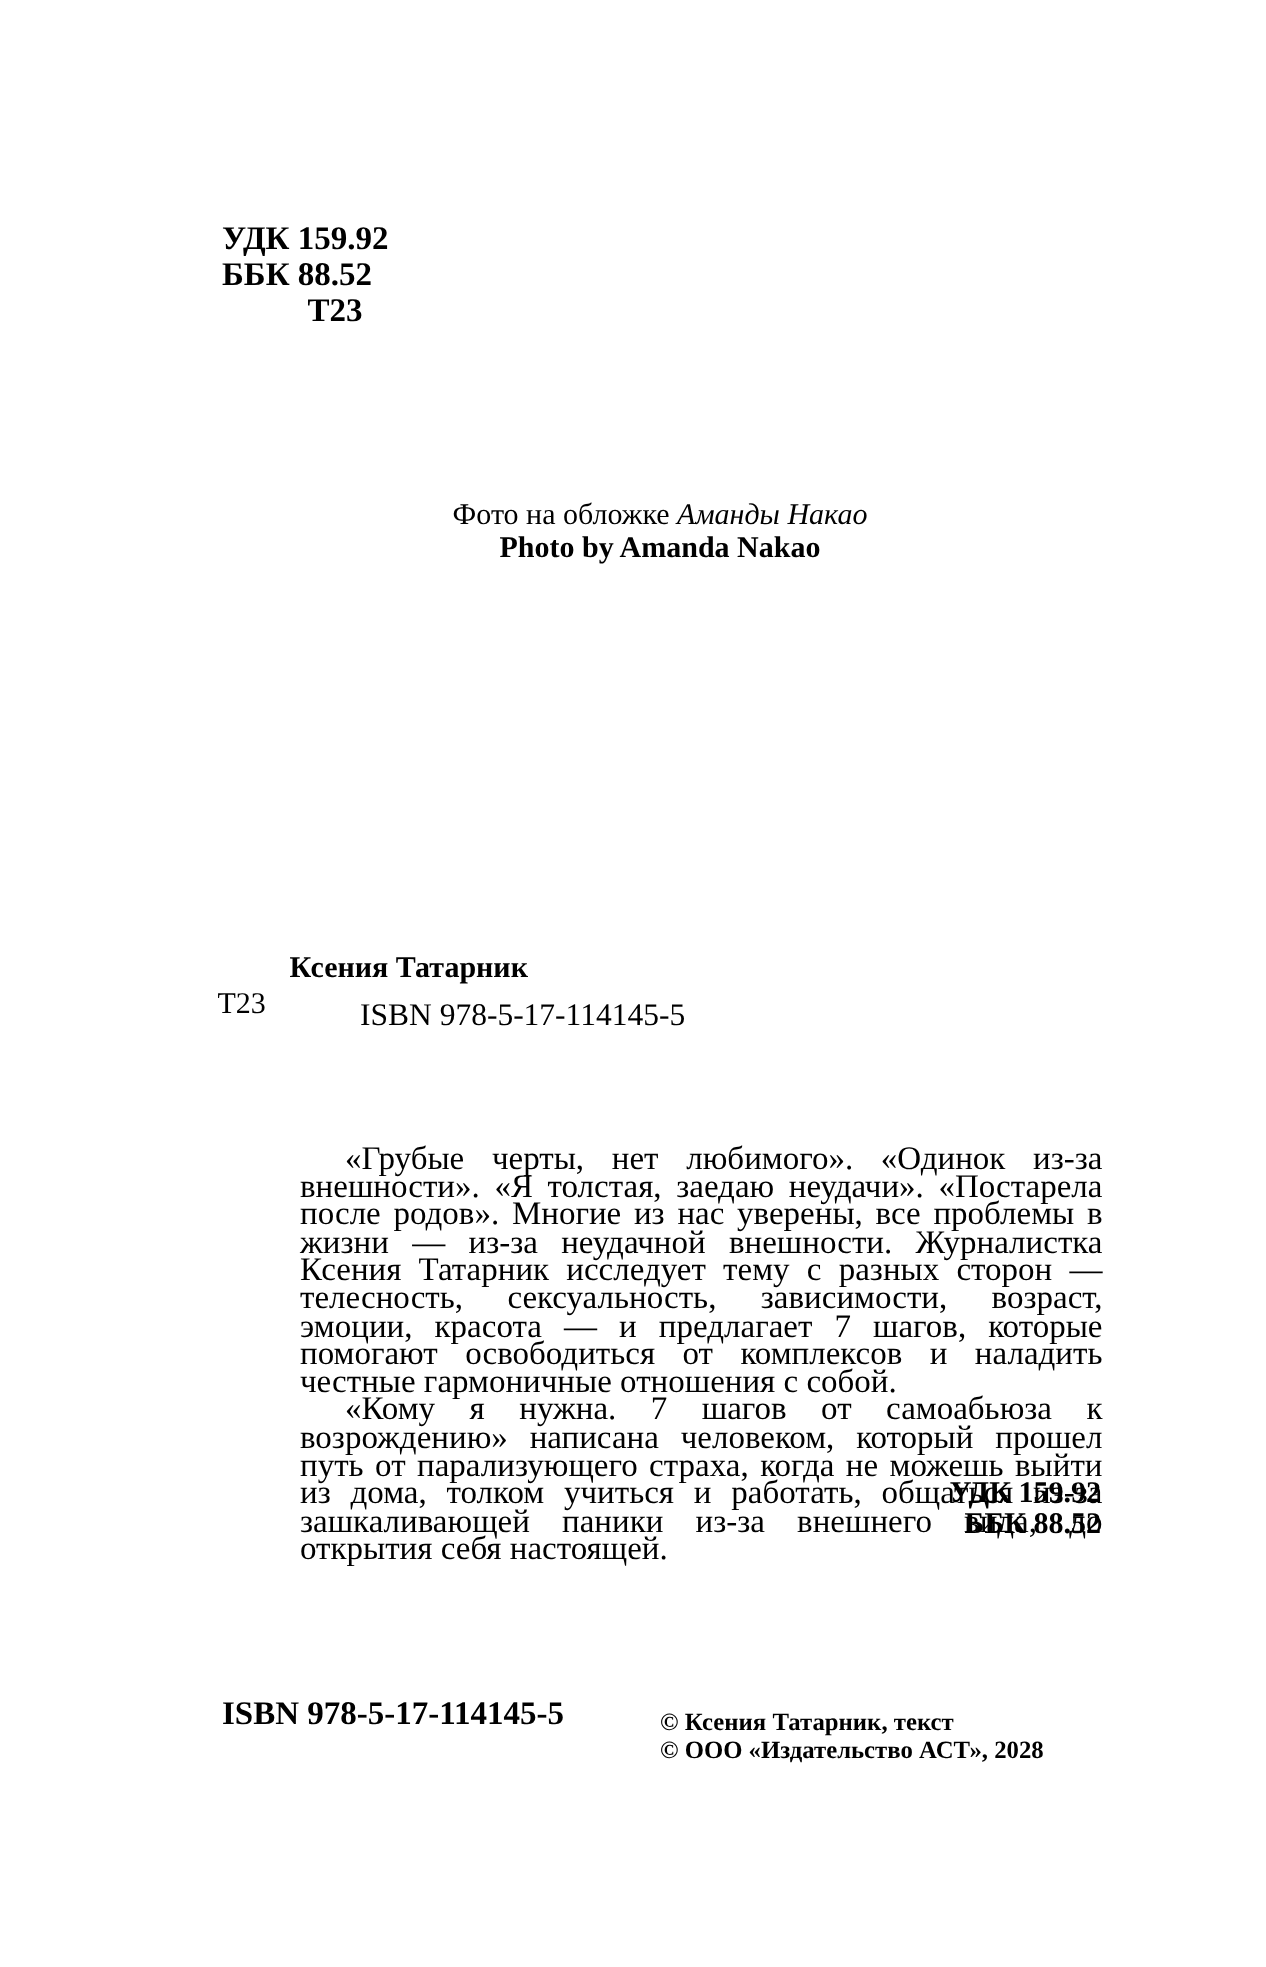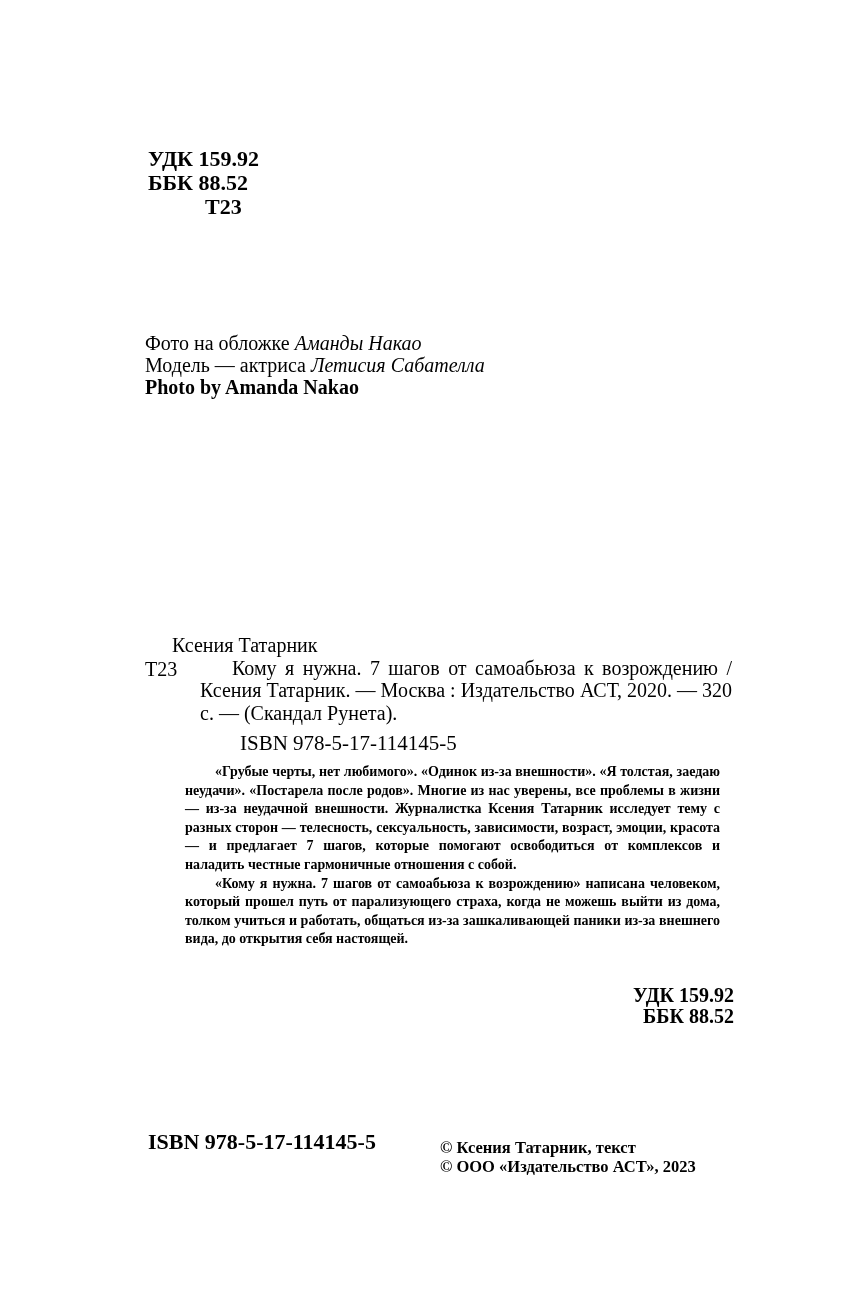--- a/index.html
+++ b/index.html
@@ -30,42 +30,43 @@
   .udk-top .author-sign-line {
     padding-left: 57px;
   }
 
   
   .photo-credits {
     position: absolute;
     left: 145px;
     top: 332px;
     width: 590px;
+    text-align: center;
     font-size: 20px;
     line-height: 22px;
   }
   .photo-credits .name-italic {
     font-style: italic;
   }
   .photo-credits .en-line {
     font-weight: bold;
   }
 
   
   .catalog-card {
     position: absolute;
     left: 145px;
     top: 634px;
     width: 590px;
     font-size: 20px;
     line-height: 22.5px;
   }
   .catalog-card .card-author {
-    margin-left: 27px;
-    font-weight: normal;
+    margin-left: 48px;
+    font-weight: bold;
   }
   .catalog-card .card-sign {
     position: absolute;
     left: 0;
     top: 24px;
   }
   .catalog-card .card-desc {
     margin: 0 0 0 55px;
     width: 532px;
     text-align: justify;
@@ -73,25 +74,25 @@
   }
   .catalog-card .card-isbn {
     margin-left: 95px;
     margin-top: 8px;
     font-size: 21px;
   }
 
   
   .annotation {
     position: absolute;
-    left: 185px;
+    left: 200px;
     top: 763px;
     width: 535px;
-    font-size: 14px;
-    font-weight: bold;
+    font-size: 22px;
+    font-weight: normal;
     line-height: 18.6px;
     text-align: justify;
   }
   .annotation p {
     margin: 0;
     text-indent: 30px;
   }
 
   
   .udk-bottom {
@@ -130,40 +131,38 @@
 <div class="page">
 
   <div class="udk-top">
     <div>УДК 159.92</div>
     <div>ББК 88.52</div>
     <div class="author-sign-line">Т23</div>
   </div>
 
   <div class="photo-credits">
     <div><span>Фото на обложке </span><span class="name-italic">Аманды Накао</span></div>
-    <div><span>Модель — актриса </span><span class="name-italic">Летисия Сабателла</span></div>
     <div class="en-line">Photo by Amanda Nakao</div>
   </div>
 
   <div class="catalog-card">
     <div class="card-sign">Т23</div>
     <div class="card-author">Ксения Татарник</div>
-    <p class="card-desc">Кому я нужна. 7 шагов от самоабьюза к возрождению / Ксения Татарник. — Москва : Издательство АСТ, 2020. — 320 с. — (Скандал Рунета).</p>
     <div class="card-isbn">ISBN 978-5-17-114145-5</div>
   </div>
 
   <div class="annotation">
     <p>«Грубые черты, нет любимого». «Одинок из-за внешности». «Я толстая, заедаю неудачи». «Постарела после родов». Многие из нас уверены, все проблемы в жизни — из-за неудачной внешности. Журналистка Ксения Татарник исследует тему с разных сторон — телесность, сексуальность, зависимости, возраст, эмоции, красота — и предлагает 7 шагов, которые помогают освободиться от комплексов и наладить честные гармоничные отношения с собой.</p>
     <p>«Кому я нужна. 7 шагов от самоабьюза к возрождению» написана человеком, который прошел путь от парализующего страха, когда не можешь выйти из дома, толком учиться и работать, общаться из-за зашкаливающей паники из-за внешнего вида, до открытия себя настоящей.</p>
   </div>
 
   <div class="udk-bottom">
     <div>УДК 159.92</div>
     <div>ББК 88.52</div>
   </div>
 
   <div class="footer-isbn">ISBN 978-5-17-114145-5</div>
   <div class="footer-copyright">
     <div>© Ксения Татарник, текст</div>
-    <div>© ООО «Издательство АСТ», 2023</div>
+    <div>© ООО «Издательство АСТ», 2028</div>
   </div>
 
 </div>
 
 </body></html>

